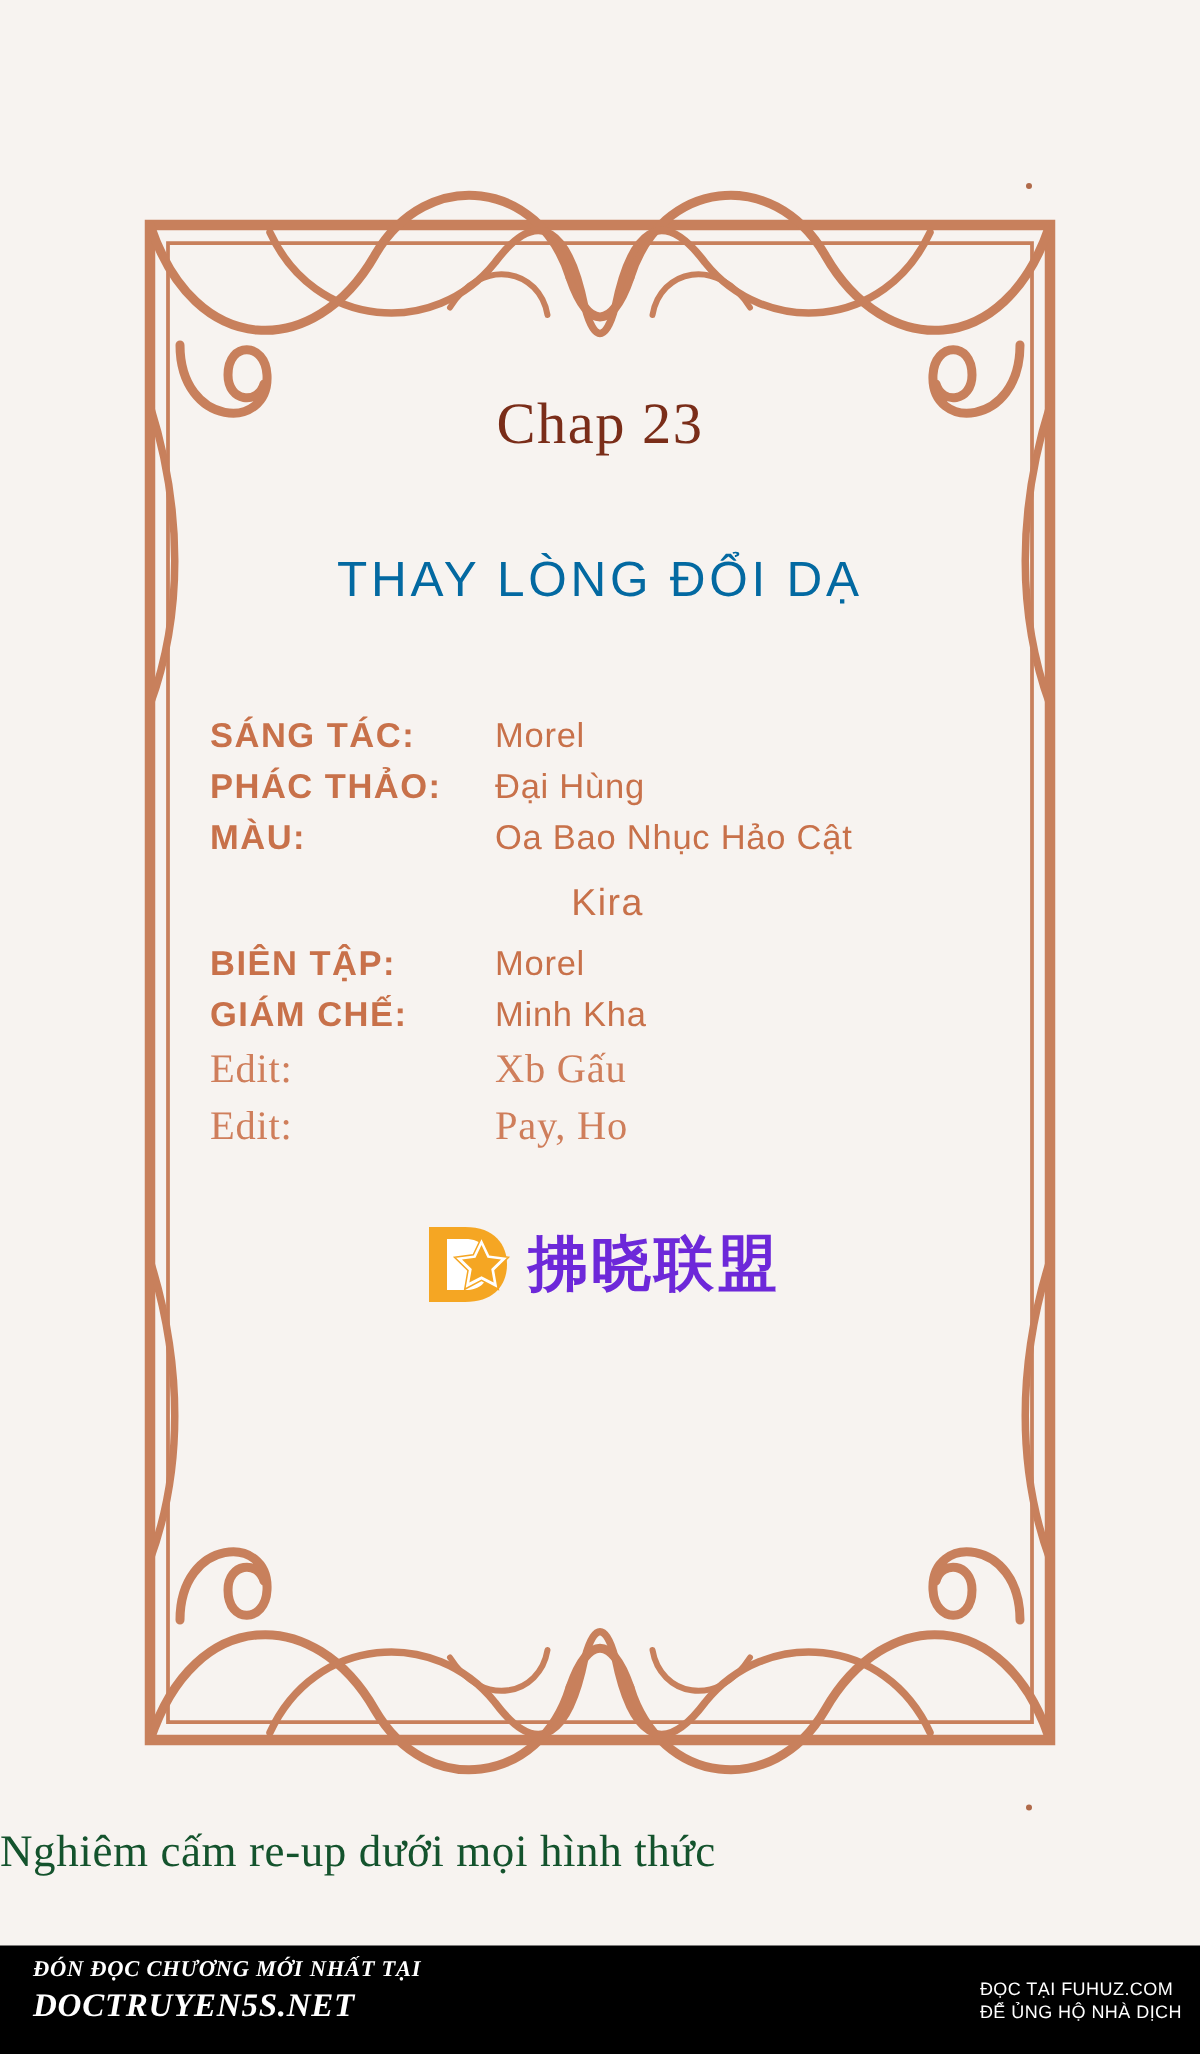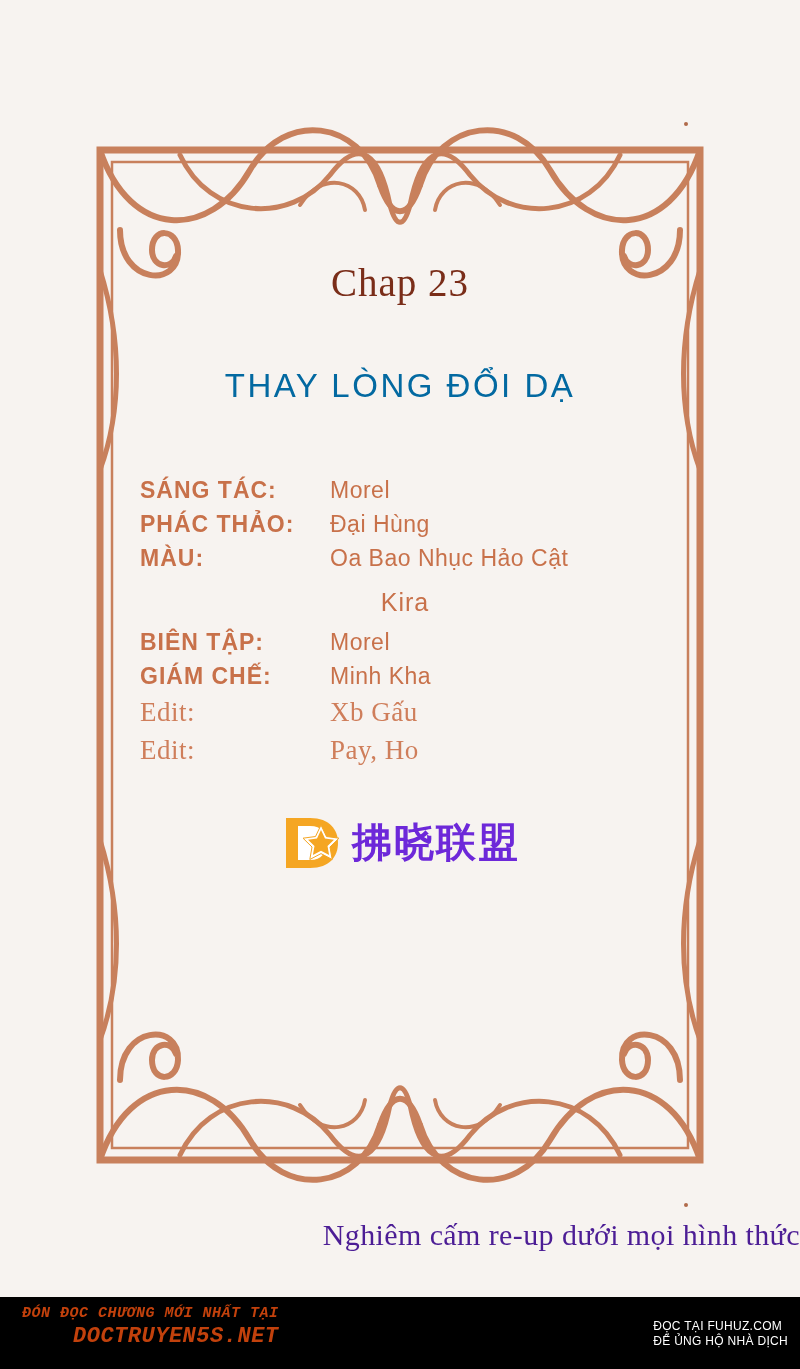--- a/index.html
+++ b/index.html
@@ -129,43 +129,43 @@
     letter-spacing: 2px;
     line-height: 1;
   }
 
   
   .notice {
     position: absolute;
     left: 0;
     top: 1218px;
     width: 800px;
-    text-align: right;
+    text-align: left;
     font-family: "Liberation Serif", serif;
     font-size: 30px;
-    color: #4c1d95;
+    color: #14532d;
     letter-spacing: 0.4px;
   }
 
   
   .footer {
     position: absolute;
     left: 0;
     top: 1297px;
     width: 800px;
     height: 72px;
     background: #000;
   }
   .footer-left {
     position: absolute;
     left: 22px;
     top: 8px;
-    text-align: right;
-    color: #c2410c;
-    font-family: Liberation Mono, monospace;
+    text-align: left;
+    color: #ffffff;
+    font-family: Liberation Serif, serif;
     font-weight: 700;
     font-style: italic;
   }
   .footer-left .l1 { font-size: 15px; letter-spacing: 0.5px; }
   .footer-left .l2 { font-size: 22px; letter-spacing: 0.5px; margin-top: 2px; }
   .footer-right {
     position: absolute;
     right: 12px;
     top: 22px;
     text-align: left;

